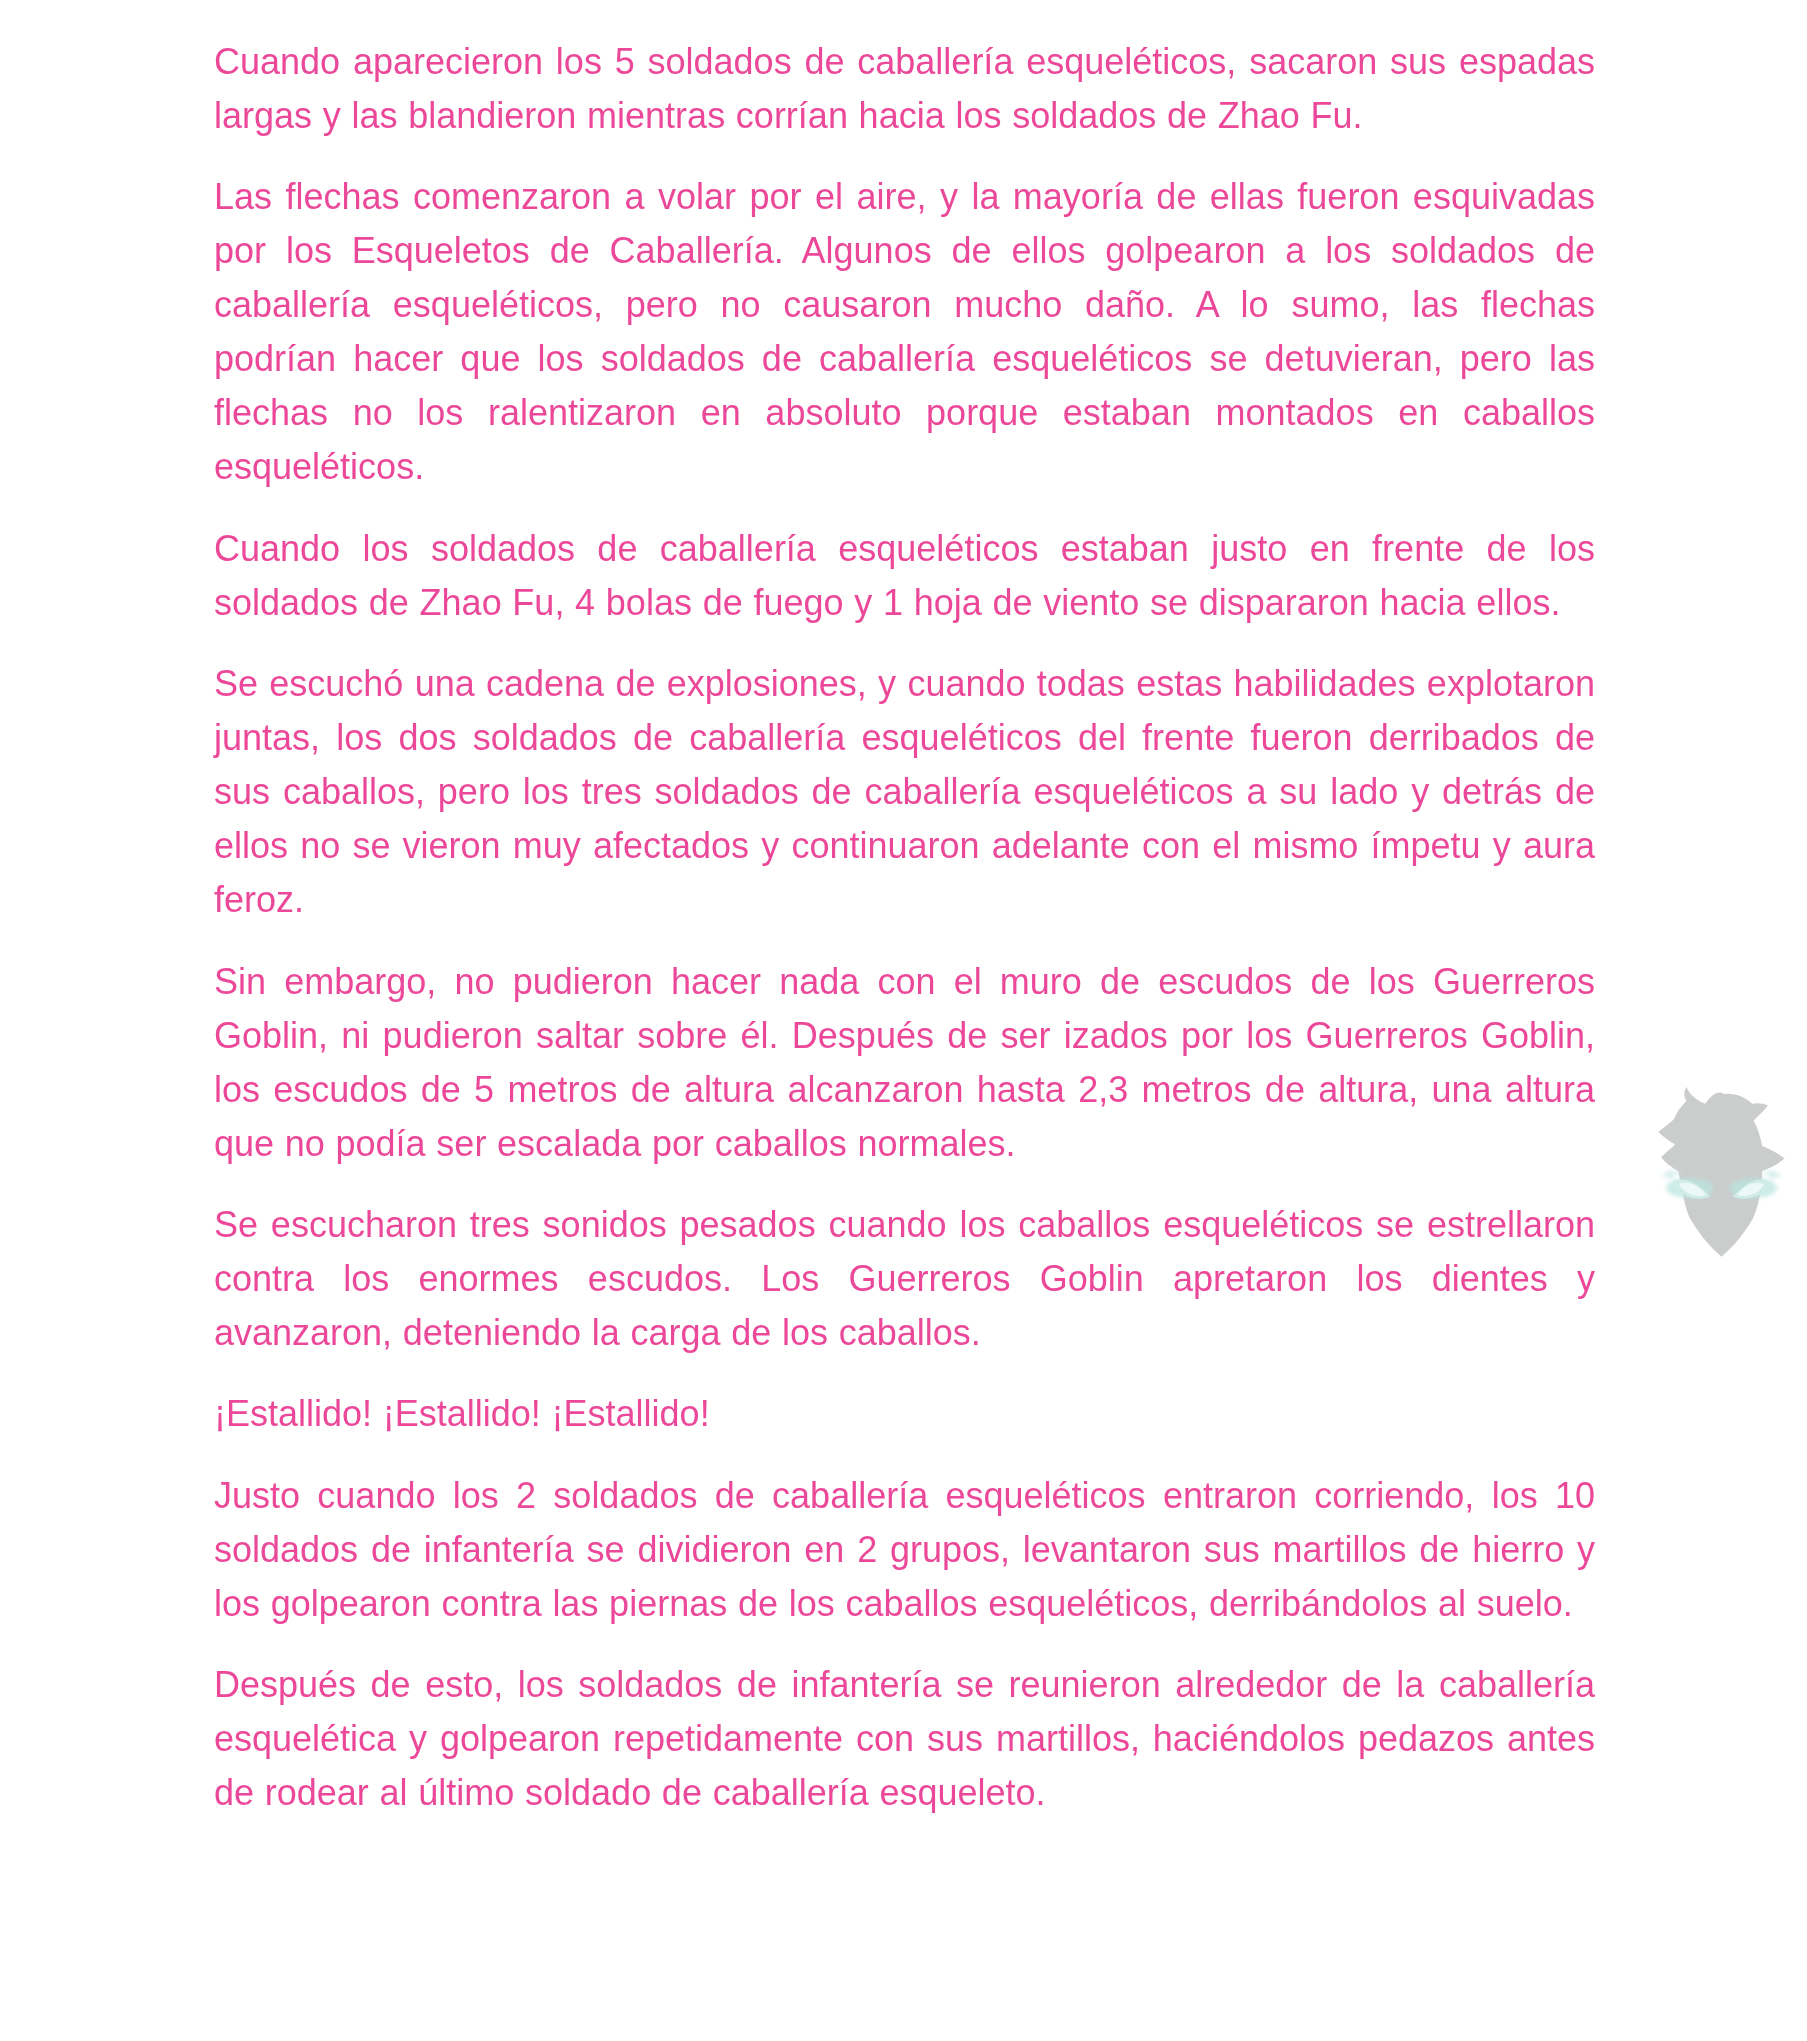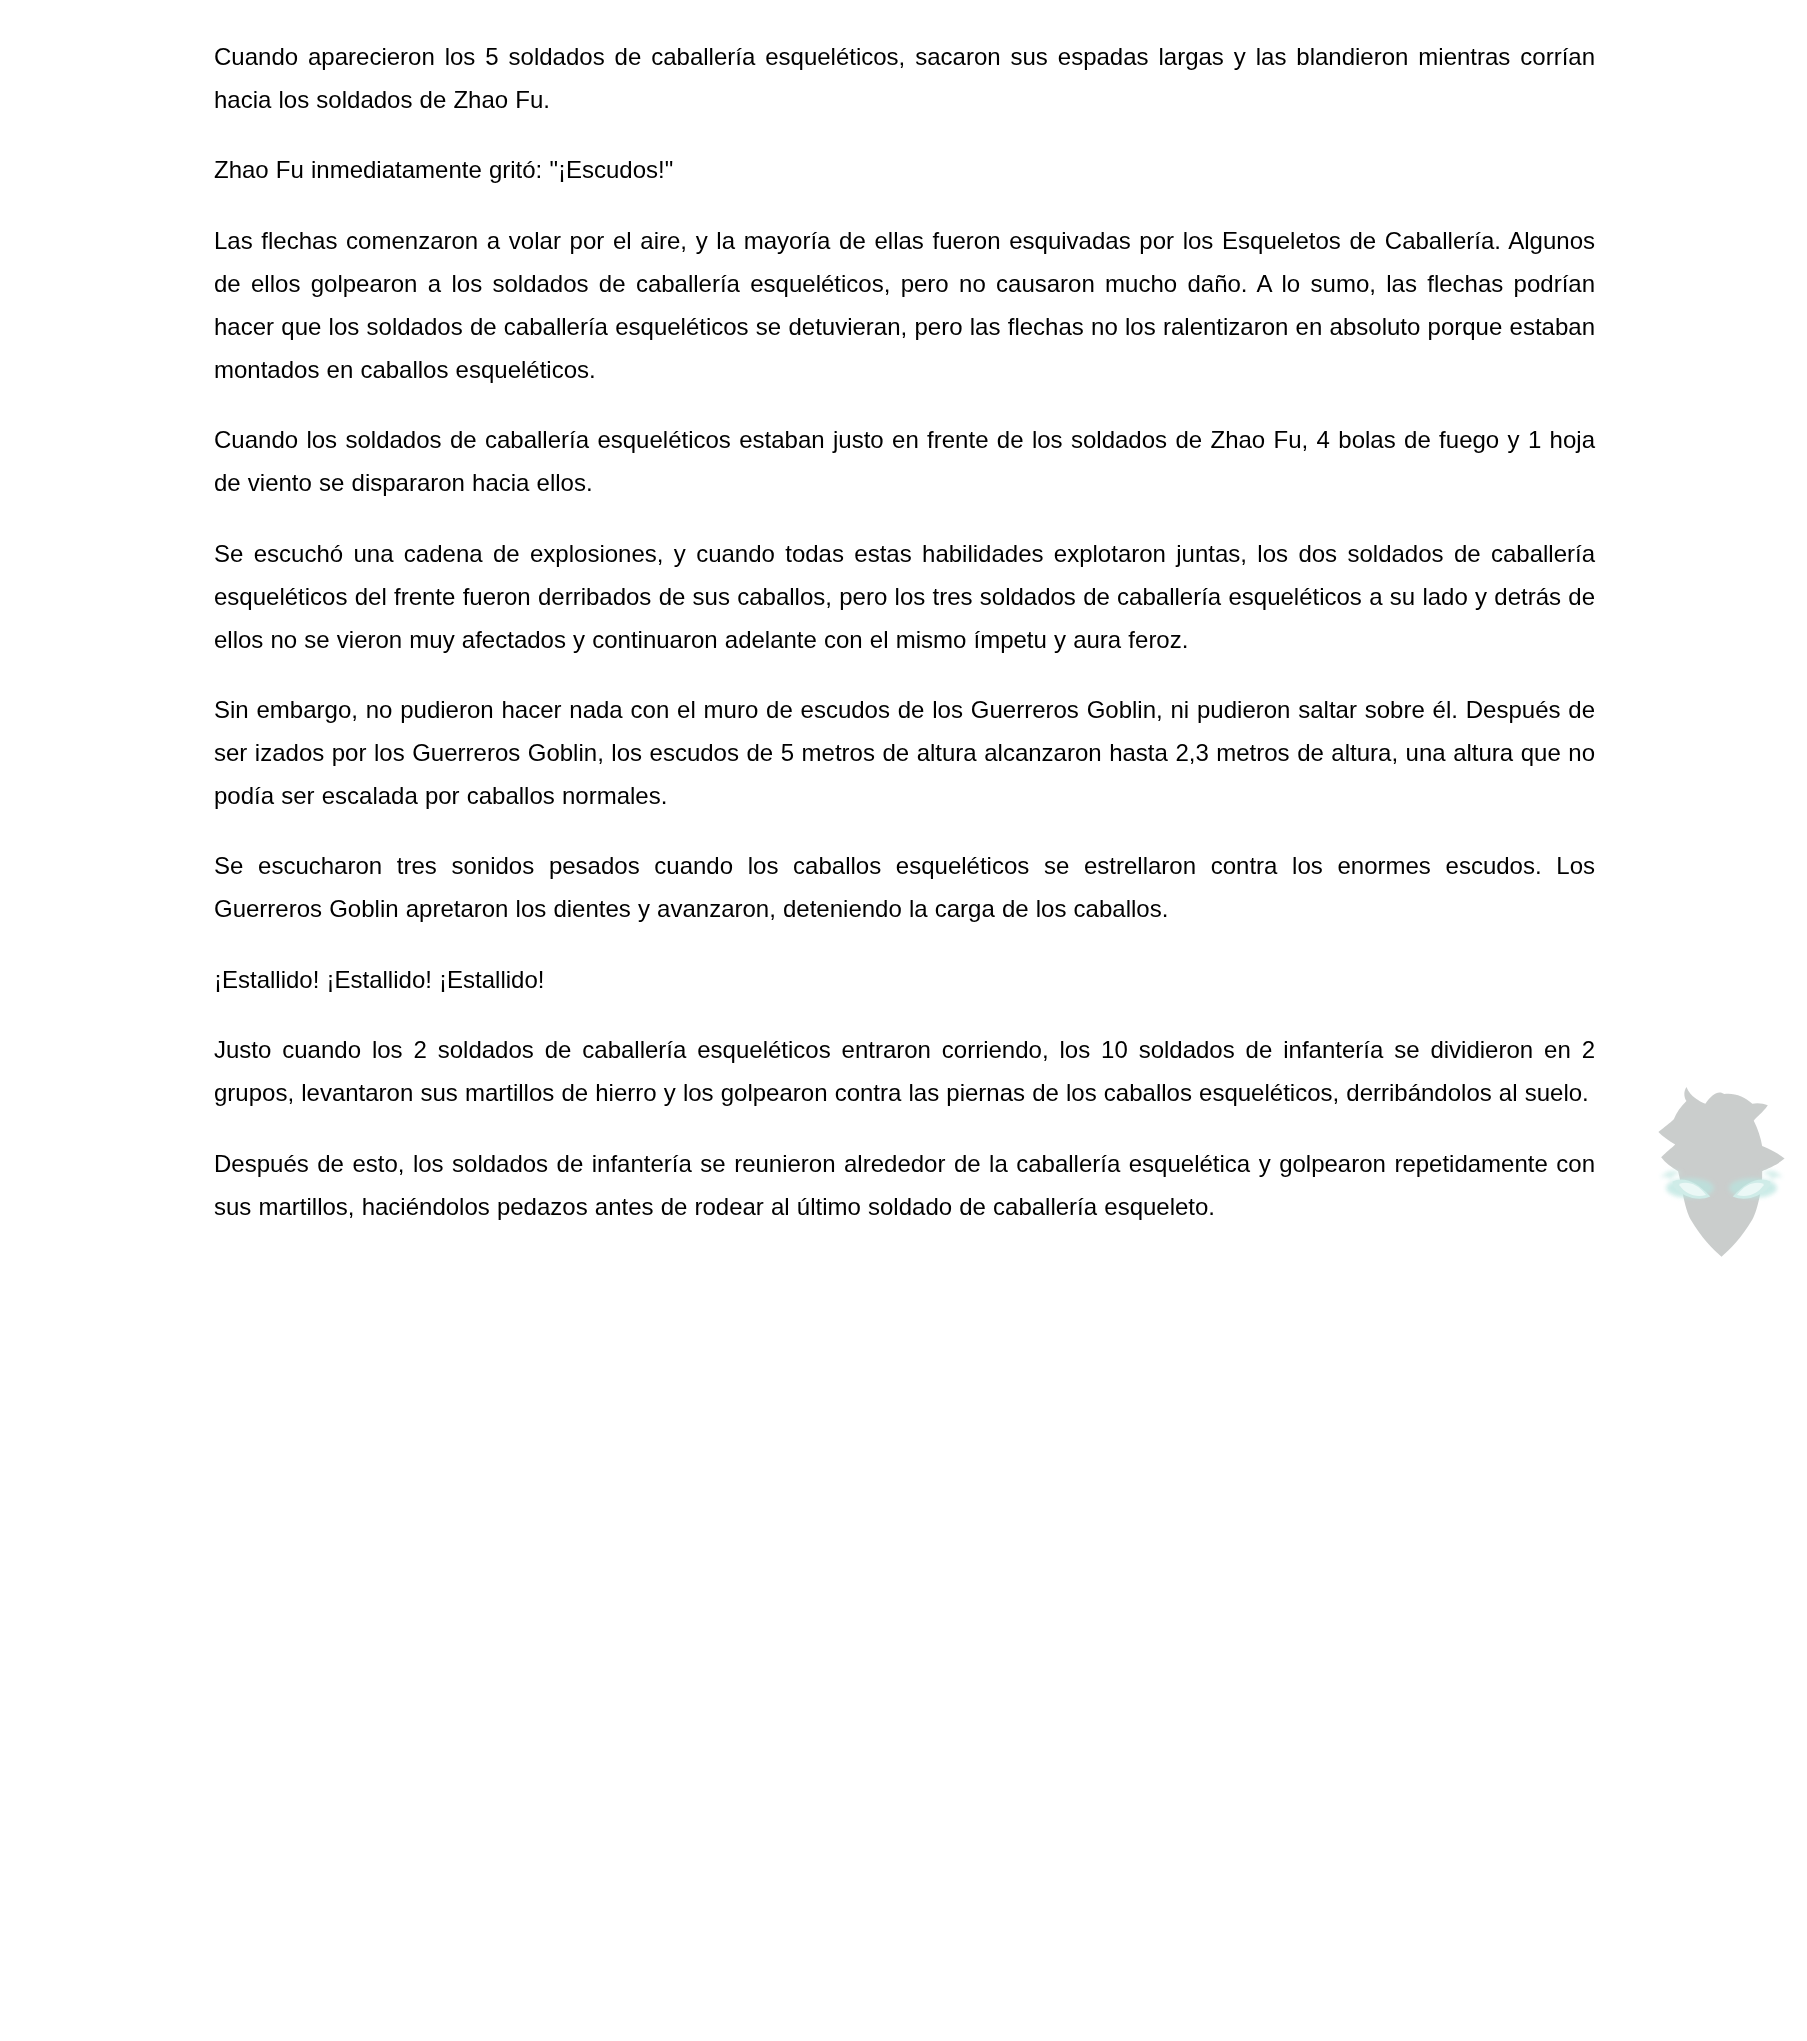--- a/index.html
+++ b/index.html
@@ -13,44 +13,43 @@
     font-family: "Liberation Sans", "DejaVu Sans", sans-serif;
   }
   .content {
     position: absolute;
     left: 214px;
     top: 35px;
     width: 1381px;
   }
   .para {
     margin: 0 0 27.4px 0;
-    font-size: 24px;
-    line-height: 43px;
-    color: #000000;
+    font-size: 36px;
+    line-height: 54px;
+    color: #ec4899;
     text-align: justify;
     text-justify: inter-word;
     word-spacing: 0.02em;
   }
   .para:last-child { margin-bottom: 11px; }
   .watermark {
     position: absolute;
     left: 1651px;
     top: 1073px;
     width: 141px;
     height: 188px;
     opacity: 0.95;
     pointer-events: none;
   }
 </style>
 </head>
 <body>
 
 <div class="content">
   <p class="para">Cuando aparecieron los 5 soldados de caballería esqueléticos, sacaron sus espadas largas y las blandieron mientras corrían hacia los soldados de Zhao Fu.</p>
-  <p class="para">Zhao Fu inmediatamente gritó: "¡Escudos!"</p>
   <p class="para">Las flechas comenzaron a volar por el aire, y la mayoría de ellas fueron esquivadas por los Esqueletos de Caballería. Algunos de ellos golpearon a los soldados de caballería esqueléticos, pero no causaron mucho daño. A lo sumo, las flechas podrían hacer que los soldados de caballería esqueléticos se detuvieran, pero las flechas no los ralentizaron en absoluto porque estaban montados en caballos esqueléticos.</p>
   <p class="para">Cuando los soldados de caballería esqueléticos estaban justo en frente de los soldados de Zhao Fu, 4 bolas de fuego y 1 hoja de viento se dispararon hacia ellos.</p>
   <p class="para">Se escuchó una cadena de explosiones, y cuando todas estas habilidades explotaron juntas, los dos soldados de caballería esqueléticos del frente fueron derribados de sus caballos, pero los tres soldados de caballería esqueléticos a su lado y detrás de ellos no se vieron muy afectados y continuaron adelante con el mismo ímpetu y aura feroz.</p>
   <p class="para">Sin embargo, no pudieron hacer nada con el muro de escudos de los Guerreros Goblin, ni pudieron saltar sobre él. Después de ser izados por los Guerreros Goblin, los escudos de 5 metros de altura alcanzaron hasta 2,3 metros de altura, una altura que no podía ser escalada por caballos normales.</p>
   <p class="para">Se escucharon tres sonidos pesados cuando los caballos esqueléticos se estrellaron contra los enormes escudos. Los Guerreros Goblin apretaron los dientes y avanzaron, deteniendo la carga de los caballos.</p>
   <p class="para">¡Estallido! ¡Estallido! ¡Estallido!</p>
   <p class="para">Justo cuando los 2 soldados de caballería esqueléticos entraron corriendo, los 10 soldados de infantería se dividieron en 2 grupos, levantaron sus martillos de hierro y los golpearon contra las piernas de los caballos esqueléticos, derribándolos al suelo.</p>
   <p class="para">Después de esto, los soldados de infantería se reunieron alrededor de la caballería esquelética y golpearon repetidamente con sus martillos, haciéndolos pedazos antes de rodear al último soldado de caballería esqueleto.</p>
 </div>
 

